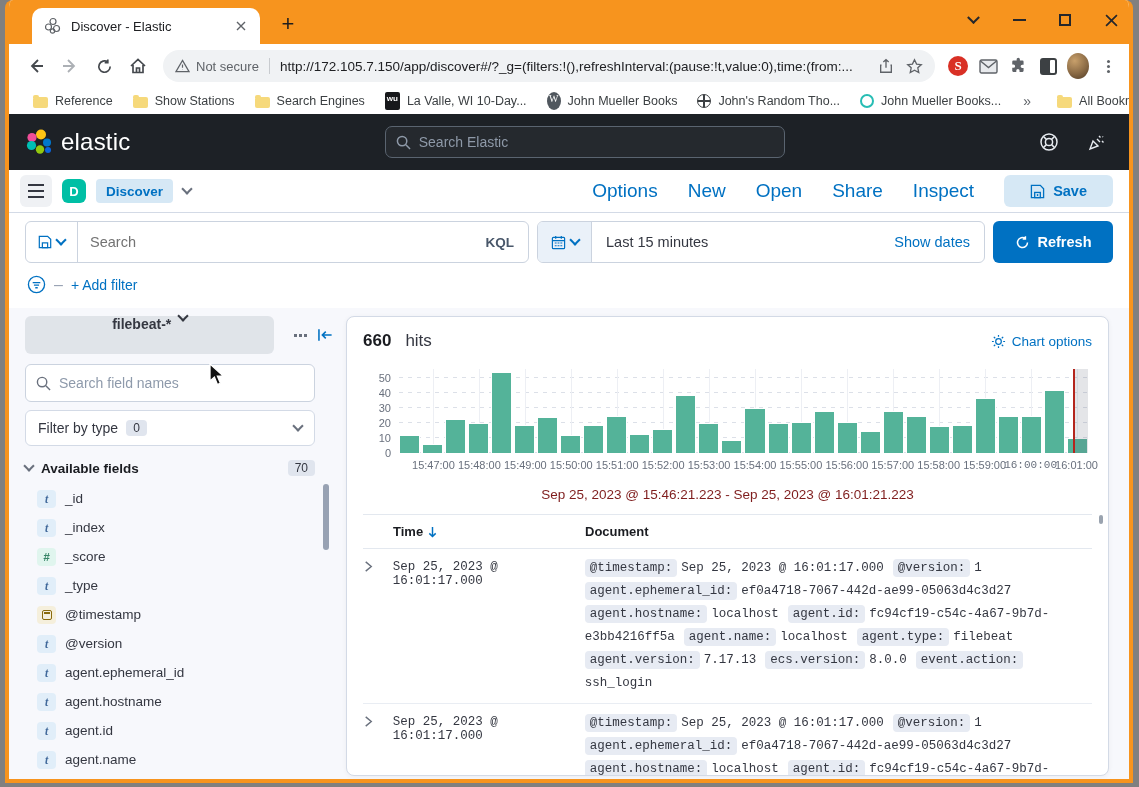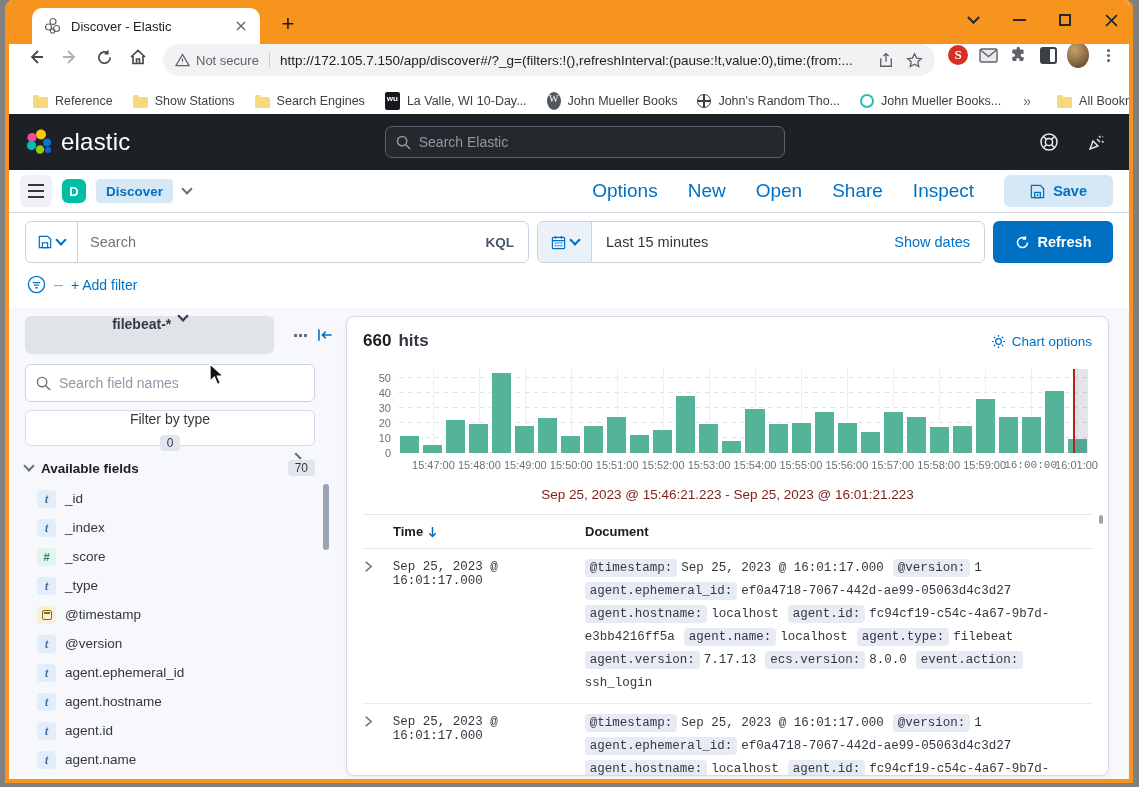--- a/index.html
+++ b/index.html
@@ -17,21 +17,21 @@
   .favicon { width:18px; height:18px; margin-right:9px; flex:0 0 auto; }
   .tabclose { width:18px; height:18px; display:flex; align-items:center; justify-content:center; color:#5F6368; }
   .newtab { position:absolute; left:266px; top:12px; width:26px; height:26px; color:#1e1e1e;
             font-size:22px; line-height:24px; text-align:center; font-weight:400; }
   .wincontrols { position:absolute; right:10px; top:0; height:40px; display:flex; align-items:center; gap:30px; color:#26272B; }
   .wc { width:16px; height:16px; display:flex; align-items:center; justify-content:center; }
   .wc-chev { width:9px; height:9px; border-right:2px solid #26272B; border-bottom:2px solid #26272B; transform:rotate(45deg) translate(-2px,-2px); }
   .wc-min { width:13px; height:2px; background:#26272B; }
   .wc-max { width:12px; height:12px; border:2px solid #26272B; }
   
-  .navbar { height:44px; background:#fff; display:flex; padding:0 10px 0 14px; gap:8px; flex:0 0 auto; }
+  .navbar { height:44px; background:#fff; display:flex; align-items:center; padding:0 10px 0 14px; gap:8px; flex:0 0 auto; }
   .navicon { width:26px; height:26px; display:flex; align-items:center; justify-content:center; color:#45494E; flex:0 0 auto; }
   .navicon.disabled { color:#ACB0B5; }
   .addressbar { flex:1; height:32px; background:#F0F2F4; border-radius:16px; display:flex; align-items:center; padding:0 12px; margin:0 4px; min-width:0; }
   .addr-sec { display:flex; align-items:center; color:#5F6368; font-size:13px; gap:6px; flex:0 0 auto; }
   .addr-div { width:1px; height:16px; background:#C8CBCF; margin:0 10px; flex:0 0 auto; }
   .addr-url { flex:1; font-size:13.5px; color:#202124; white-space:nowrap; overflow:hidden; min-width:0; }
   .addr-actions { display:flex; align-items:center; gap:12px; color:#5F6368; flex:0 0 auto; margin-left:8px; }
   .ext { width:22px; height:22px; display:flex; align-items:center; justify-content:center; flex:0 0 auto; }
   .ext-s { width:20px; height:20px; border-radius:50%; background:#D93025; color:#fff; font-weight:700; font-size:13px; text-align:center; line-height:20px; font-family:"Liberation Serif",serif; }
   .ext-dark { width:17px; height:17px; background:#3C4043; border-radius:3px; position:relative; }
@@ -84,41 +84,41 @@
   .filterdash { color:#98A2B3; }
   
   .content { flex:1; background:#F7F8FC; display:flex; padding:8px 20px 0 12px; gap:13px; overflow:hidden; }
   .sidebar { width:312px; flex:0 0 auto; position:relative; padding:0 0 0 4px; }
   .idxbtn { width:256px; height:38px; background:#E0E4E9; border-radius:6px; display:flex; align-items:flex-start; justify-content:center; gap:8px; font-weight:700; font-size:14px; color:#343741; }
   .idxrow { display:flex; align-items:center; gap:10px; }
   .dots3 { display:flex; gap:2px; margin-left:10px; }
   .dots3 i { width:3px; height:3px; background:#69707D; display:block; }
   .fieldsearch { margin-top:10px; width:290px; height:38px; background:#fff; border:1px solid #CBD3DF; border-radius:6px; display:flex; align-items:center; padding:0 10px; gap:8px; color:#69707D; }
   .fieldsearch span { color:#8E9AAB; font-size:14px; }
-  .typefilter { margin-top:8px; width:290px; height:36px; background:#fff; border:1px solid #D3DAE6; border-radius:6px; display:flex; align-items:center; padding:0 12px; gap:8px; font-size:14px; color:#343741;flex-direction:column; }
+  .typefilter { margin-top:8px; width:290px; height:36px; background:#fff; border:1px solid #D3DAE6; border-radius:6px; display:flex; align-items:center; padding:0 12px; gap:8px; font-size:14px; color:#343741; }
   .cntbadge { background:#E0E5EE; border-radius:4px; font-size:12px; color:#343741; padding:1px 7px; }
   .typefilter .chev-dn { margin-left:auto; }
   .availrow { margin-top:14px; display:flex; align-items:center; gap:8px; width:290px; }
   .availrow b { font-size:13.5px; color:#1A1C21; }
   .availrow .cntbadge { margin-left:auto; }
   .fieldlist { list-style:none; margin-top:8px; }
   .fieldlist li { display:flex; align-items:center; gap:9px; height:29px; padding-left:12px; }
   .tok { width:19px; height:18px; border-radius:4px; font-size:11.5px; display:flex; align-items:center; justify-content:center; flex:0 0 auto; }
   .tok-t { background:#E1EEF9; color:#41699B; font-style:italic; font-family:"Liberation Serif",serif; font-weight:700; }
   .tok-n { background:#E0F5EE; color:#388568; font-style:italic; font-weight:700; }
   .tok-d { background:#F5EFDC; color:#8A6A0B; }
   .calbox { width:10px; height:10px; border:1px solid #8A6A0B; border-radius:2px; position:relative; }
   .calbox::before { content:""; position:absolute; left:1px; right:1px; top:1px; height:2px; background:#8A6A0B; }
   .fieldname { font-size:13.5px; color:#343741; }
   .sb-scroll { position:absolute; right:4px; top:168px; width:6px; height:66px; background:#98A2B3; border-radius:3px; }
   
   .panel { flex:1; background:#fff; border:1px solid #D3DAE6; border-radius:8px; box-shadow:0 1px 5px rgba(0,0,0,0.05); padding:14px 16px; height:460px; overflow:hidden; position:relative; }
   .panelhead { display:flex; align-items:center; }
   .hits b { font-size:17px; color:#1A1C21; }
-  .hits span { font-size:17px; color:#343741; font-weight:700; margin-left:7px; }
+  .hits span { font-size:17px; color:#343741; font-weight:400; margin-left:14px; }
   .chartopts { margin-left:auto; display:flex; align-items:center; gap:6px; color:#0071C2; font-size:13.5px; }
   .chartwrap { margin-top:18px; position:relative; padding-left:36px; padding-right:4px; }
   .plot { position:relative; height:84px; }
   .hgrid { position:absolute; left:0; right:0; height:1px; background-image:repeating-linear-gradient(90deg,#DCE0E8 0 4px,transparent 4px 9px); }
   .ylab { position:absolute; left:-34px; width:26px; text-align:right; font-size:11px; color:#69707D; }
   .vgrid { position:absolute; top:0; bottom:0; width:1px; background:#EDEFF4; }
   .bars { position:absolute; left:0; right:0; bottom:0; top:0; display:flex; align-items:flex-end; gap:2px; }
   .bar { flex:1; background:#54B399; border:1px solid #fff; border-bottom:none; }
   .partialzone { position:absolute; right:0; top:0; bottom:0; width:15px; background:rgba(105,112,125,0.18); }
   .redline { position:absolute; right:13px; top:0; bottom:0; width:2px; background:#B4251D; z-index:3; }

